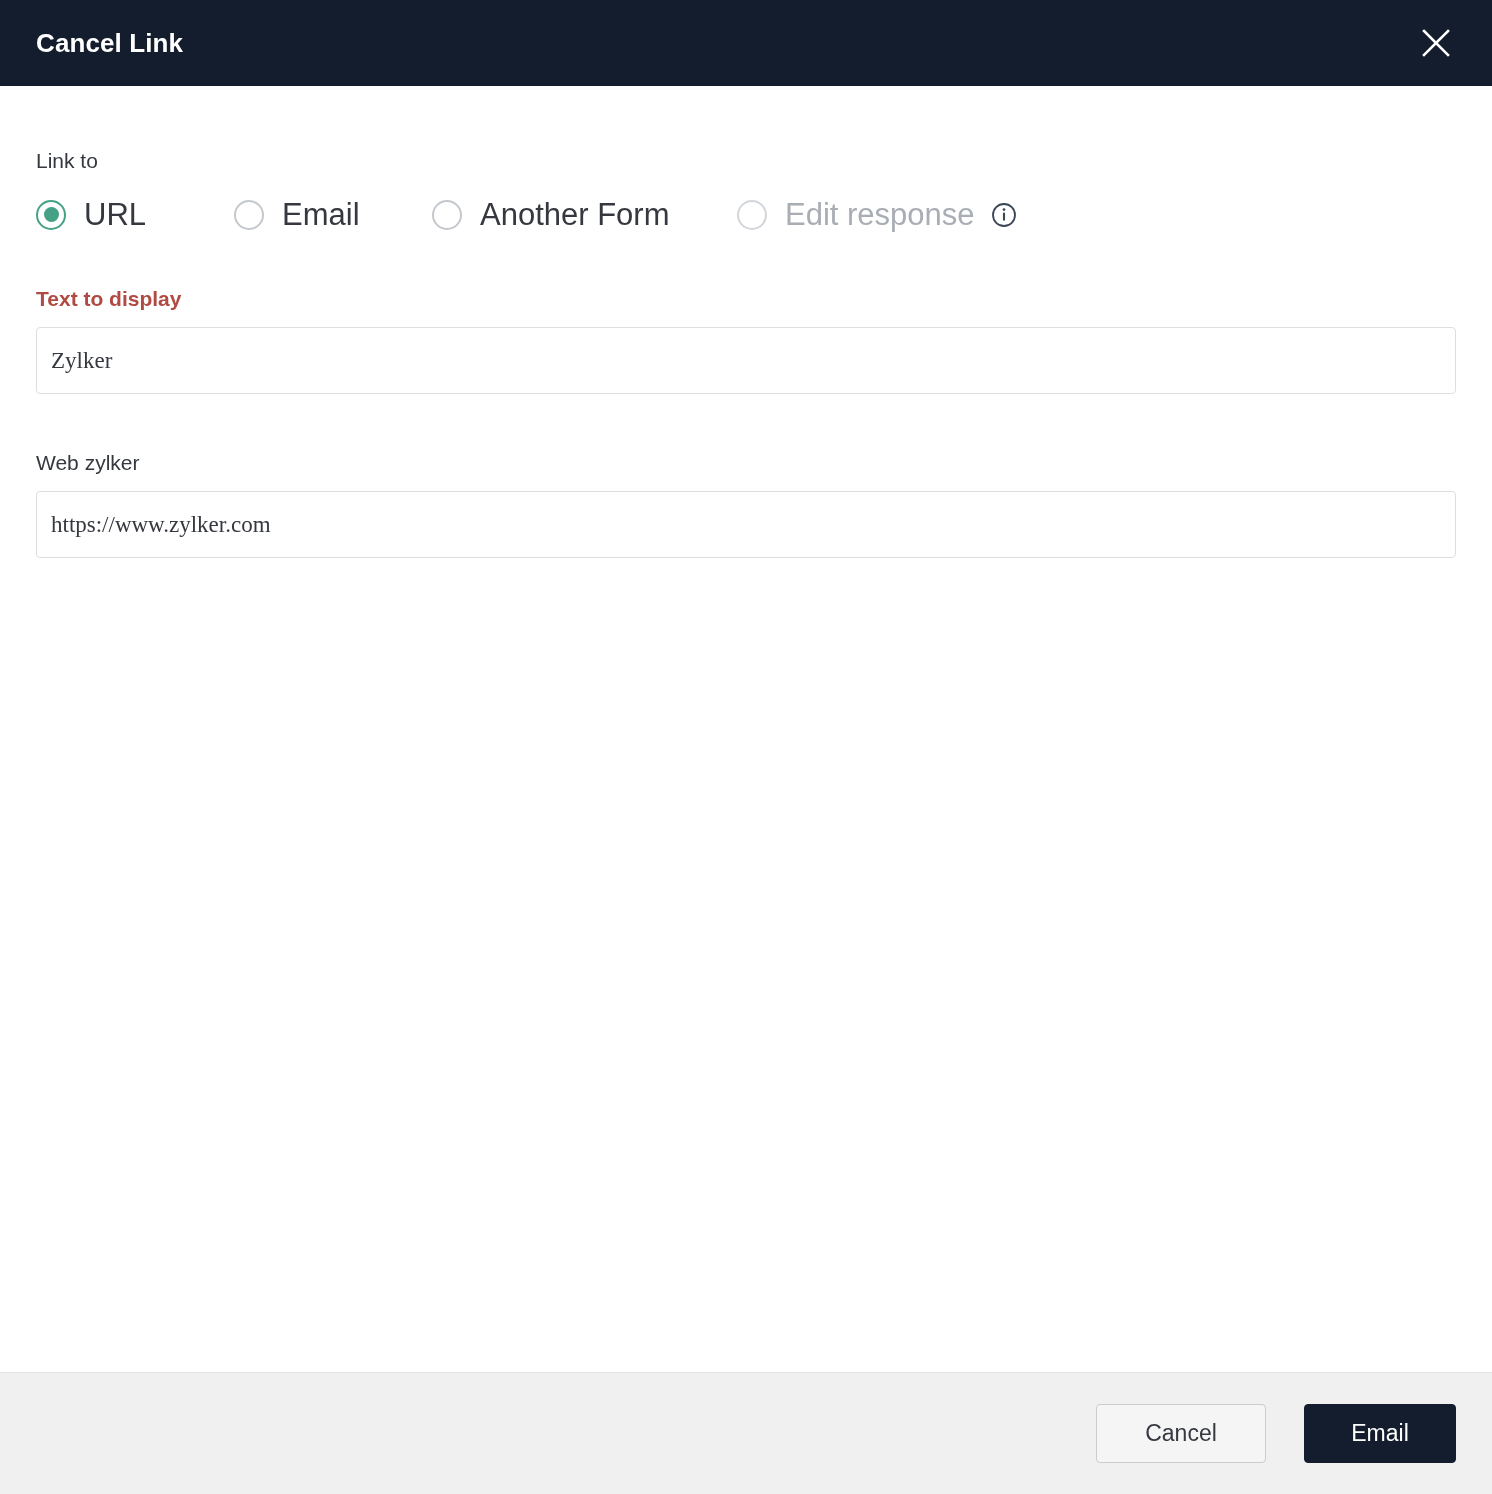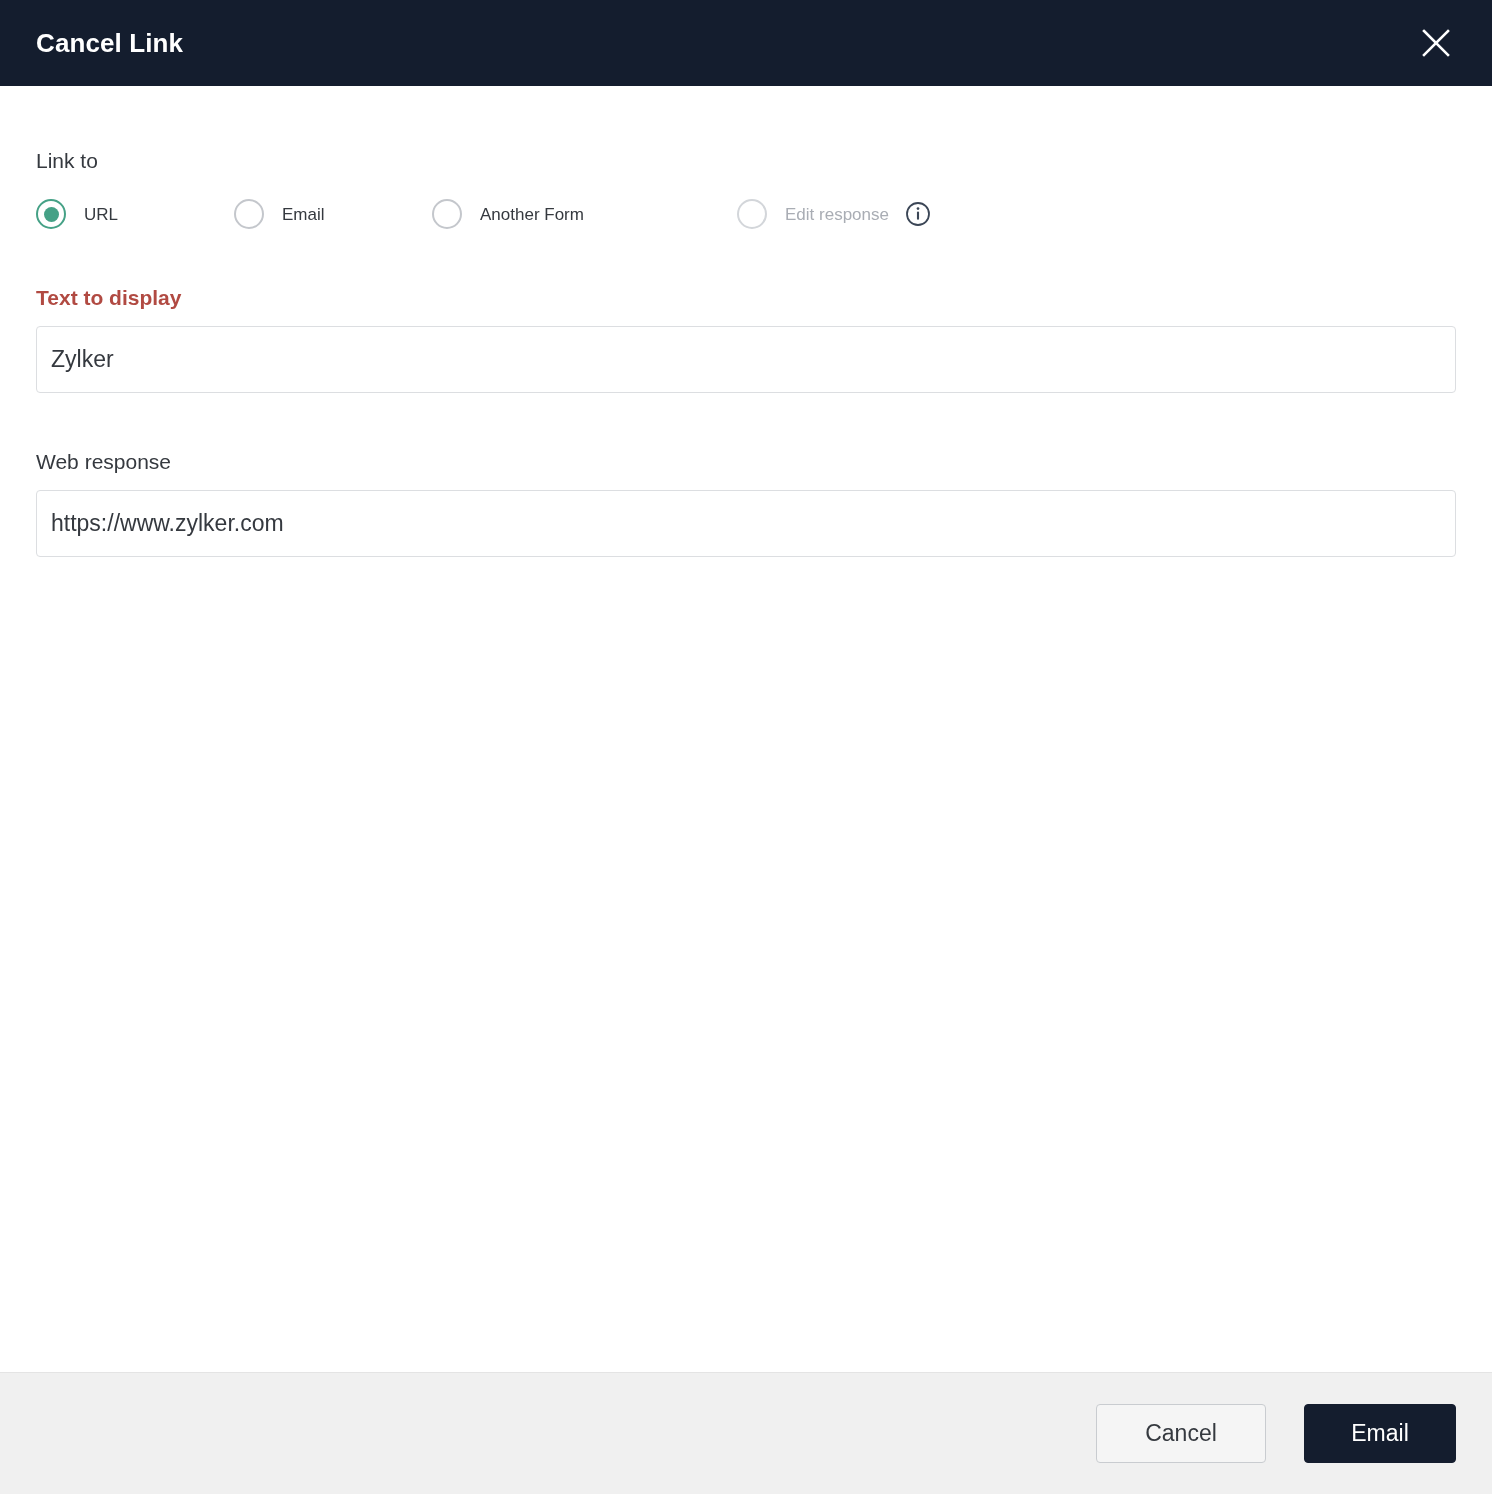--- a/index.html
+++ b/index.html
@@ -108,21 +108,21 @@
   }
   .radio-dot {
     width: 15px;
     height: 15px;
     border-radius: 50%;
     background: #45a186;
     display: none;
   }
   .radio-option.checked .radio-dot { display: block; }
   .radio-label {
-    font-size: 17px;
+    font-size: 31px;
     color: #35393f;
     margin-left: 18px;
     line-height: 1;
   }
   .radio-option.disabled .radio-label { color: #a9adb4; }
   .radio-option.disabled .radio-mark  { border-color: #d3d6da; }
 
   .info-icon {
     margin-left: 16px;
     width: 26px;
@@ -146,21 +146,21 @@
   .text-input {
     display: block;
     width: 1420px;
     height: 67px;
     margin-top: 18px;
     box-sizing: border-box;
     border: 1px solid #dcdee1;
     border-radius: 4px;
     background: #ffffff;
     padding: 0 14px;
-    font-family: Liberation Sans, sans-serif;
+    font-family: Liberation Serif, serif;
     font-size: 23px;
     color: #35393f;
     outline: none;
   }
   .text-input::placeholder { color: #a9adb4; }
 
   
   .dialog-footer {
     height: 122px;
     min-height: 122px;
@@ -257,21 +257,21 @@
 
       </div>
     </div>
 
     <div class="field-group">
       <label class="input-label error">Text to display</label>
       <input class="text-input" type="text" value="Zylker" style="">
     </div>
 
     <div class="field-group">
-      <label class="input-label">Web response</label>
+      <label class="input-label">Web zylker</label>
       <input class="text-input" type="text" value="https://www.zylker.com" style="">
     </div>
 
   </div>
 
   <div class="dialog-footer">
     <button class="btn btn-cancel">Cancel</button>
     <button class="btn btn-done">Email</button>
   </div>
 

